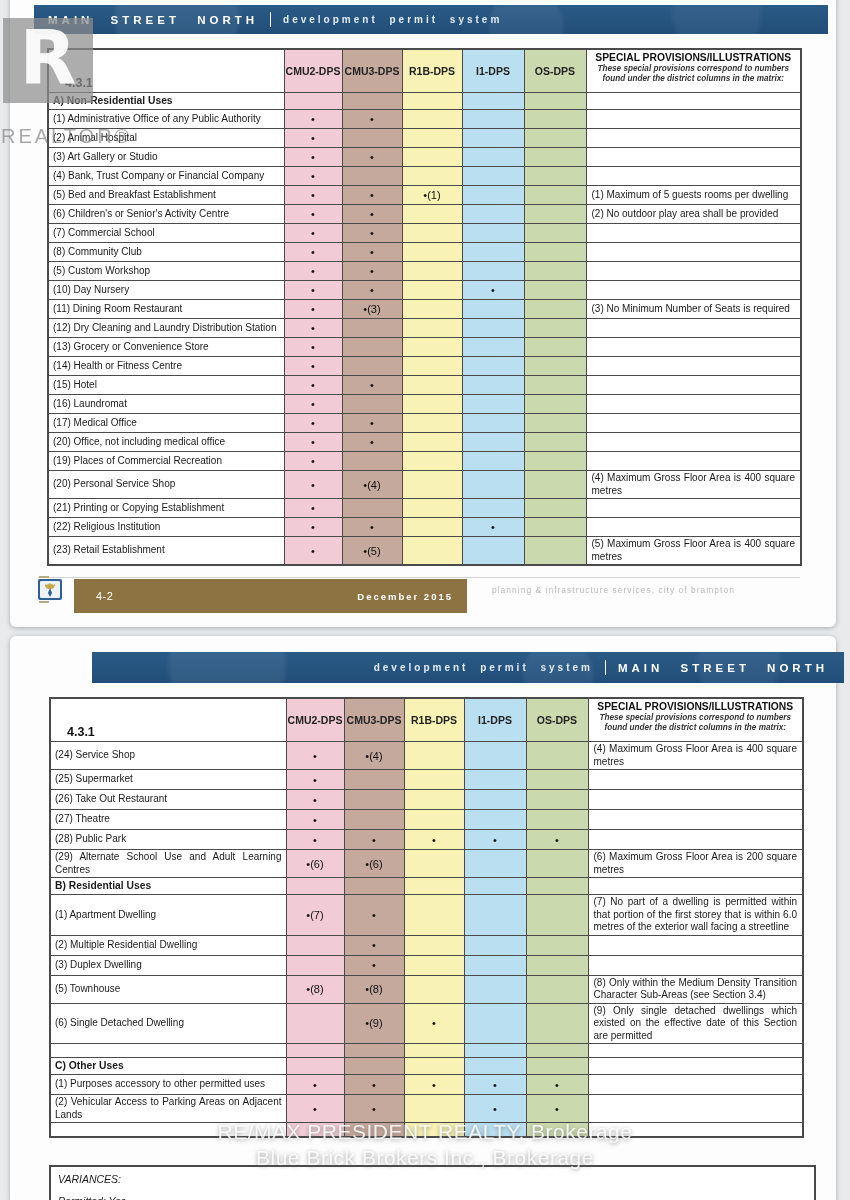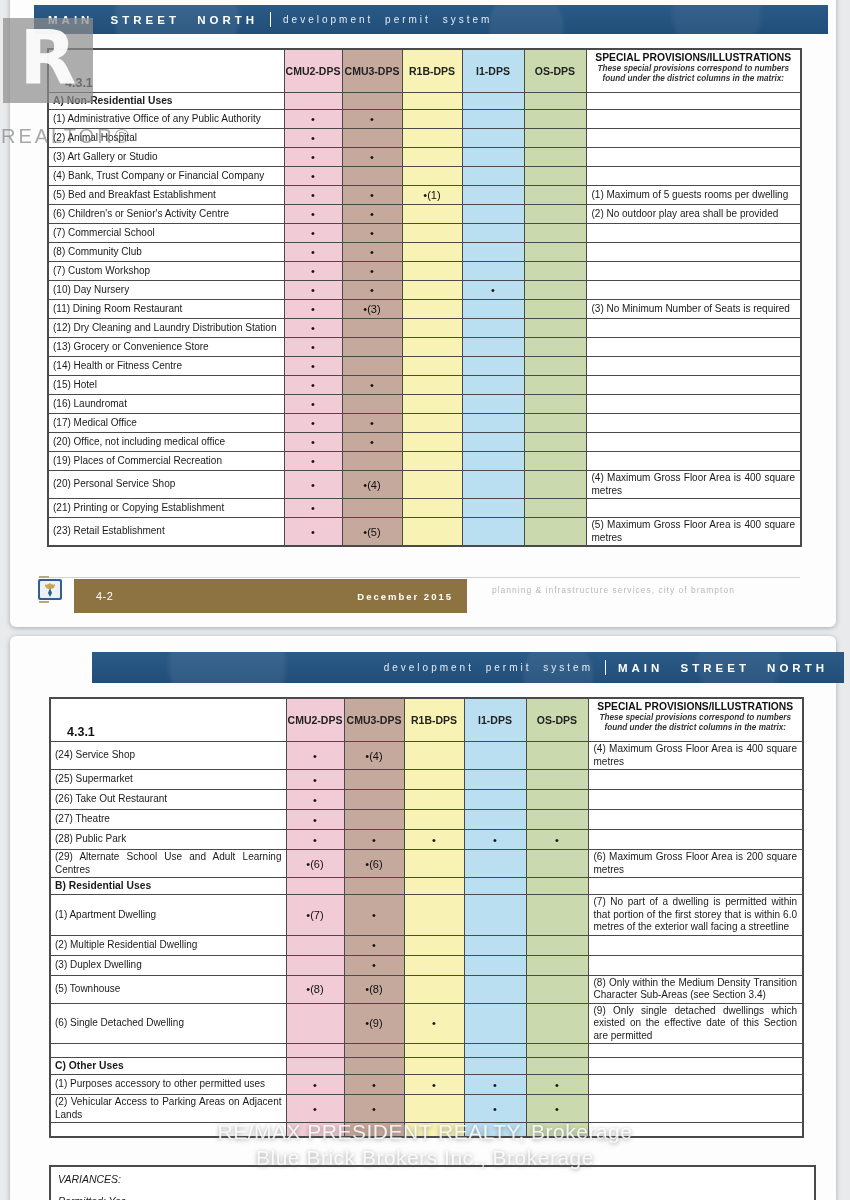--- a/index.html
+++ b/index.html
@@ -17,21 +17,21 @@
   
   .banner{position:absolute;display:flex;align-items:center;color:#fff;
     background:var(--navy,#26547e);
     background-image:radial-gradient(circle at 18% 40%,rgba(255,255,255,.07) 0 9%,transparent 10%),
                      radial-gradient(circle at 62% 70%,rgba(255,255,255,.06) 0 7%,transparent 8%),
                      radial-gradient(circle at 86% 30%,rgba(255,255,255,.05) 0 6%,transparent 7%),
                      linear-gradient(#2a5a86,#214e79);}
   #banner1{left:24px;top:13px;width:766px;height:29px;padding:0 14px;}
   #banner2{left:82px;top:16px;width:720px;height:31px;padding:0 16px;justify-content:flex-end;}
   .b-title{font-size:11.5px;font-weight:bold;letter-spacing:4px;word-spacing:10px;white-space:nowrap;}
-  .b-sub{font-size:10px;font-weight:400;letter-spacing:3px;word-spacing:6px;color:#e4ecf4;white-space:nowrap;}
+  .b-sub{font-size:10px;font-weight:700;letter-spacing:3px;word-spacing:6px;color:#e4ecf4;white-space:nowrap;}
   .b-div{width:1px;height:15px;background:#fff;margin:0 12px;flex:0 0 1px;}
 
   
   table.matrix{position:absolute;border-collapse:collapse;table-layout:fixed;
     background:#fff;border:2px solid #4a4a4a;}
   #table1{left:37px;top:56px;width:753px;}
   #table2{left:39px;top:61px;width:753px;}
   .matrix th,.matrix td{border:1px solid #4a4a4a;overflow:hidden;}
   .matrix thead th{height:38px;}
   th.sec-ref{font-size:12.5px;font-weight:bold;text-align:left;vertical-align:bottom;padding:2px 16px;color:#111;}
@@ -185,21 +185,21 @@
         <tr class="use">
           <td class="lab">(8) Community Club</td>
           <td class="dist" style="background: rgb(241, 203, 214);">•</td>
           <td class="dist" style="background: rgb(198, 169, 157);">•</td>
           <td class="dist" style="background: rgb(248, 242, 180);"></td>
           <td class="dist" style="background: rgb(185, 223, 240);"></td>
           <td class="dist" style="background: rgb(203, 217, 174);"></td>
           <td class="prov"></td>
         </tr>
         <tr class="use">
-          <td class="lab">(7) Custom Workshop</td>
+          <td class="lab">(5) Custom Workshop</td>
           <td class="dist" style="background: rgb(241, 203, 214);">•</td>
           <td class="dist" style="background: rgb(198, 169, 157);">•</td>
           <td class="dist" style="background: rgb(248, 242, 180);"></td>
           <td class="dist" style="background: rgb(185, 223, 240);"></td>
           <td class="dist" style="background: rgb(203, 217, 174);"></td>
           <td class="prov"></td>
         </tr>
         <tr class="use">
           <td class="lab">(10) Day Nursery</td>
           <td class="dist" style="background: rgb(241, 203, 214);">•</td>
@@ -298,20 +298,29 @@
           <td class="dist" style="background: rgb(185, 223, 240);"></td>
           <td class="dist" style="background: rgb(203, 217, 174);"></td>
           <td class="prov">(4) Maximum Gross Floor Area is 400 square metres</td>
         </tr>
         <tr class="use">
           <td class="lab">(21) Printing or Copying Establishment</td>
           <td class="dist" style="background: rgb(241, 203, 214);">•</td>
           <td class="dist" style="background: rgb(198, 169, 157);"></td>
           <td class="dist" style="background: rgb(248, 242, 180);"></td>
           <td class="dist" style="background: rgb(185, 223, 240);"></td>
+          <td class="dist" style="background: rgb(203, 217, 174);"></td>
+          <td class="prov"></td>
+        </tr>
+        <tr class="use">
+          <td class="lab">(22) Religious Institution</td>
+          <td class="dist" style="background: rgb(241, 203, 214);">•</td>
+          <td class="dist" style="background: rgb(198, 169, 157);">•</td>
+          <td class="dist" style="background: rgb(248, 242, 180);"></td>
+          <td class="dist" style="background: rgb(185, 223, 240);">•</td>
           <td class="dist" style="background: rgb(203, 217, 174);"></td>
           <td class="prov"></td>
         </tr>
         <tr class="use">
           <td class="lab">(23) Retail Establishment</td>
           <td class="dist" style="background: rgb(241, 203, 214);">•</td>
           <td class="dist" style="background: rgb(198, 169, 157);">•(5)</td>
           <td class="dist" style="background: rgb(248, 242, 180);"></td>
           <td class="dist" style="background: rgb(185, 223, 240);"></td>
           <td class="dist" style="background: rgb(203, 217, 174);"></td>

